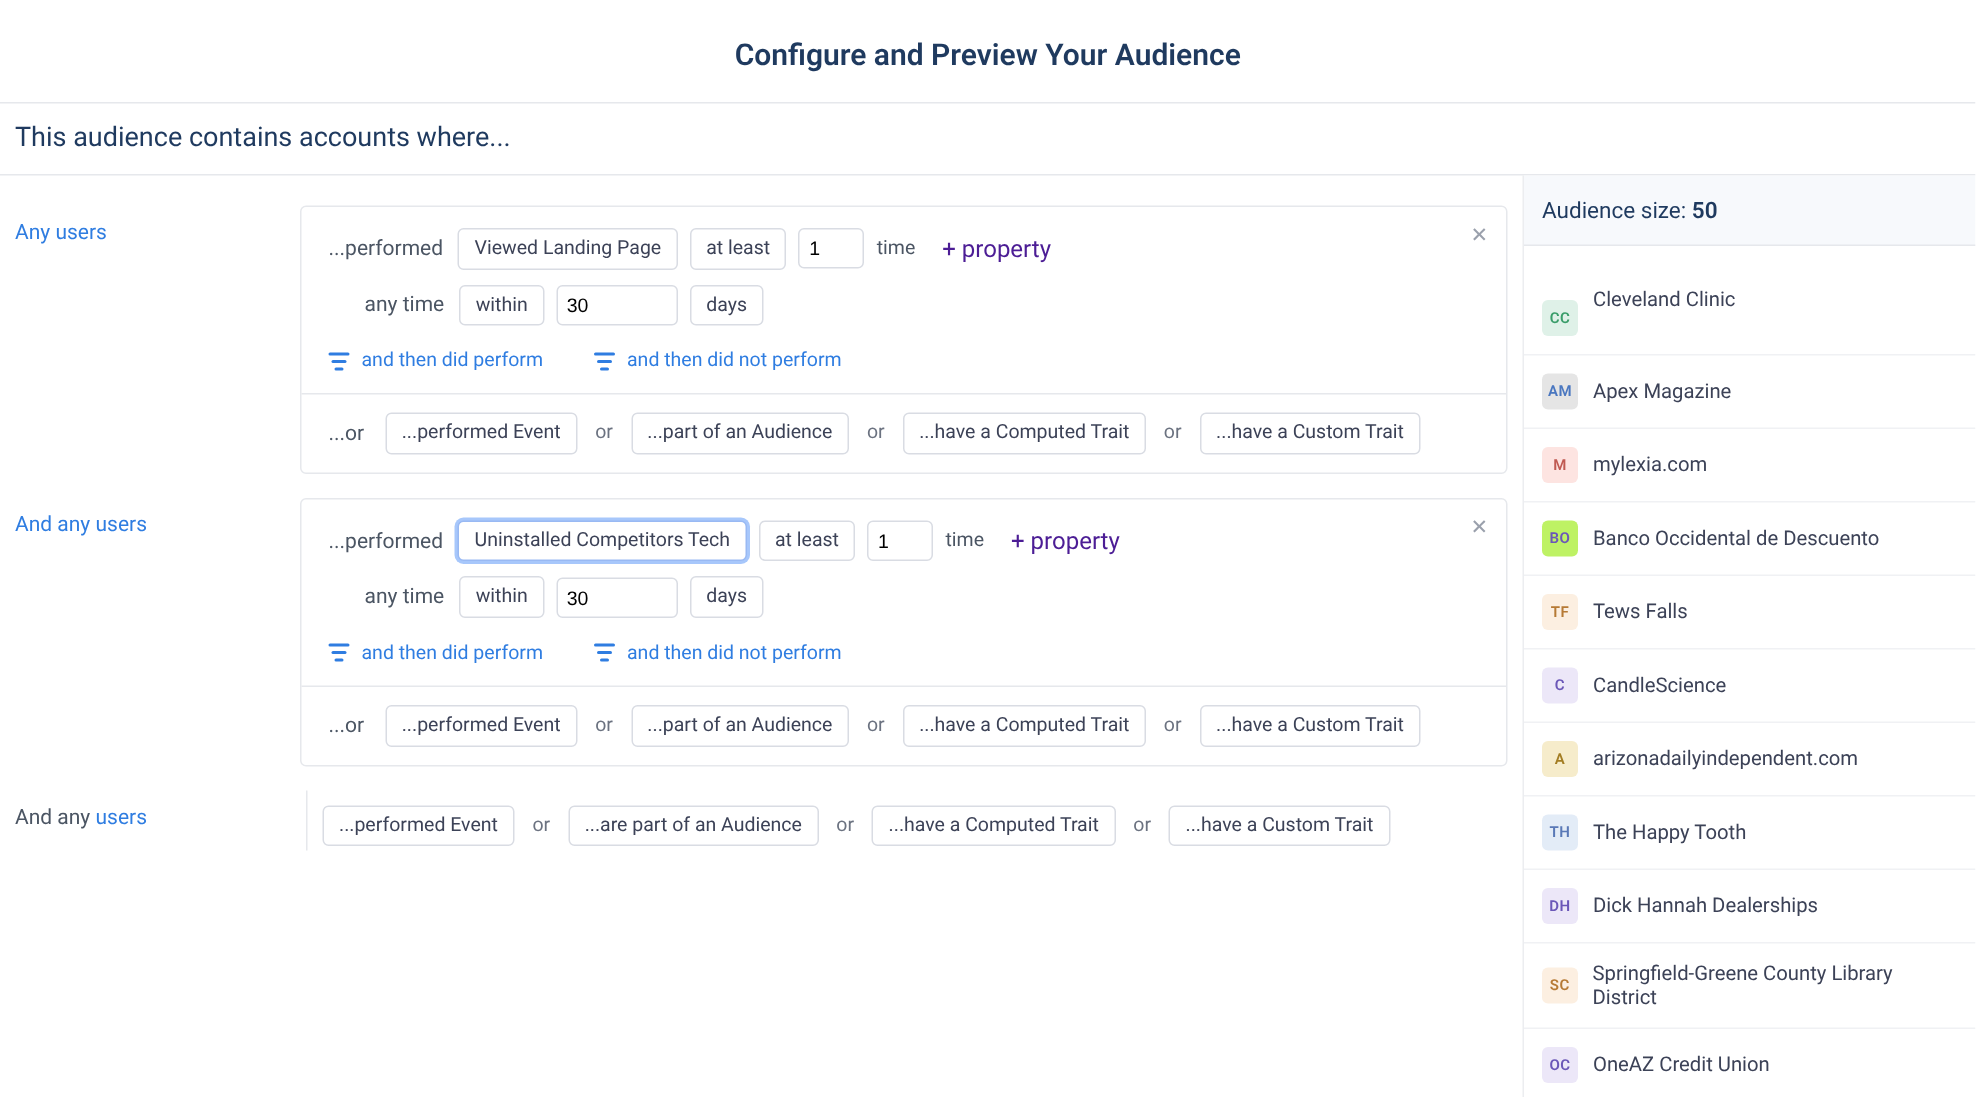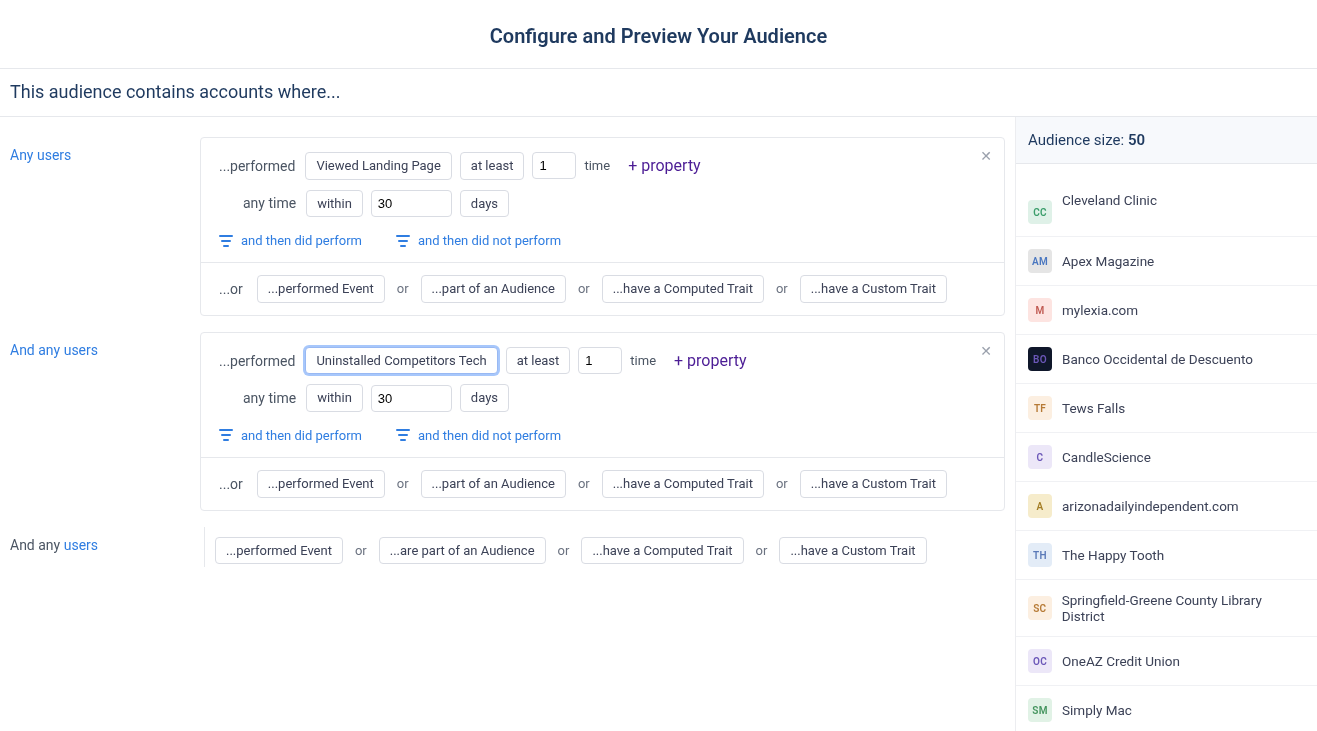--- a/index.html
+++ b/index.html
@@ -334,38 +334,42 @@
         </div>
         <div class="preview-item">
           <span class="avatar" style="background: #e5e5e5; color: rgb(74, 119, 192);">AM</span>
           <span>Apex Magazine</span>
         </div>
         <div class="preview-item">
           <span class="avatar" style="background: rgb(253, 228, 225); color: rgb(192, 90, 82);">M</span>
           <span>mylexia.com</span>
         </div>
         <div class="preview-item">
-          <span class="avatar" style="background: #0f172a; color: rgb(107, 87, 184);">BO</span>
+          <span class="avatar" style="background: #bef264; color: rgb(107, 87, 184);">BO</span>
           <span>Banco Occidental de Descuento</span>
         </div>
         <div class="preview-item">
           <span class="avatar" style="background: rgb(252, 239, 225); color: rgb(182, 122, 53);">TF</span>
           <span>Tews Falls</span>
         </div>
         <div class="preview-item">
           <span class="avatar" style="background: rgb(236, 231, 248); color: rgb(107, 87, 184);">C</span>
           <span>CandleScience</span>
         </div>
         <div class="preview-item">
           <span class="avatar" style="background: rgb(246, 236, 203); color: rgb(163, 125, 35);">A</span>
           <span>arizonadailyindependent.com</span>
         </div>
         <div class="preview-item">
           <span class="avatar" style="background: rgb(227, 236, 247); color: rgb(90, 121, 183);">TH</span>
           <span>The Happy Tooth</span>
+        </div>
+        <div class="preview-item">
+          <span class="avatar" style="background: rgb(236, 231, 248); color: rgb(107, 87, 184);">DH</span>
+          <span>Dick Hannah Dealerships</span>
         </div>
         <div class="preview-item">
           <span class="avatar" style="background: rgb(252, 239, 225); color: rgb(182, 122, 53);">SC</span>
           <span>Springfield-Greene County Library District</span>
         </div>
         <div class="preview-item">
           <span class="avatar" style="background: rgb(236, 231, 248); color: rgb(107, 87, 184);">OC</span>
           <span>OneAZ Credit Union</span>
         </div>
         <div class="preview-item">

